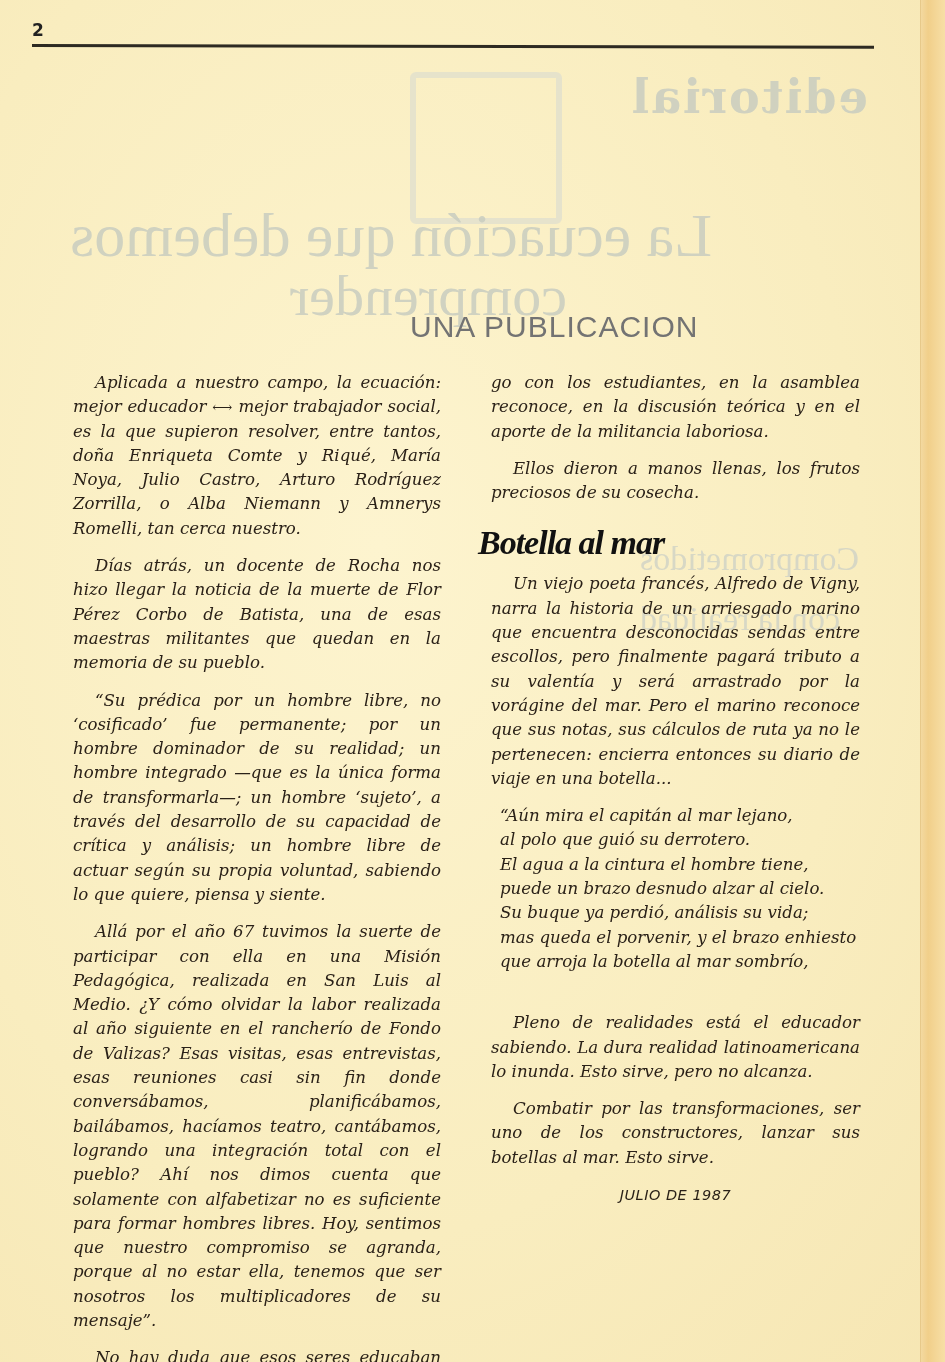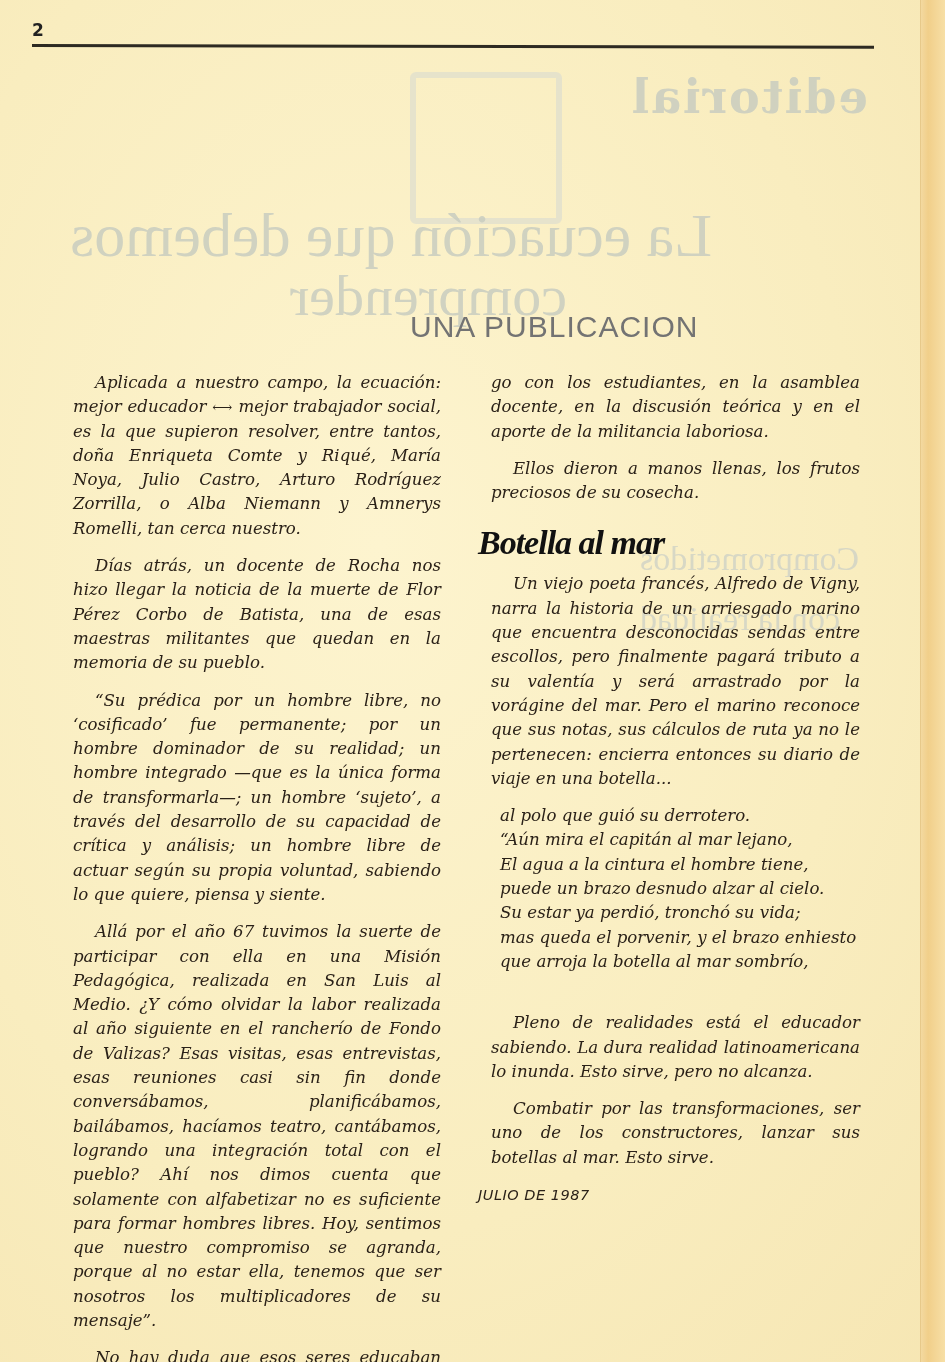--- a/index.html
+++ b/index.html
@@ -48,21 +48,21 @@
   .arrow { font-style: normal; font-size: 14px; padding: 0 6px; }
   .section-heading {
     font-family: "Liberation Serif", serif; font-style: italic; font-weight: bold;
     font-size: 34px; letter-spacing: -1px; color: #111;
     margin: 22px 0 12px 0; line-height: 32px;
   }
   .poem { margin: 0 0 0 22px; }
   .poem div { line-height: 24.3px; }
   .gap { height: 24px; }
   .signature {
-    text-align: left; margin-top: 12px;
+    text-align: center; margin-top: 12px;
     font-family: "DejaVu Sans", sans-serif; font-size: 14.5px;
     letter-spacing: 0.5px;
   }
 </style>
 </head>
 <body>
 
 <div class="page-edge"></div>
 
 <div class="bleed-emblem"></div>
@@ -80,30 +80,30 @@
   <p>
     <span>Aplicada a nuestro campo, la ecuación: mejor educador</span><span class="arrow">⟷</span><span>mejor trabajador social, es la que supieron resolver, entre tantos, doña Enriqueta Comte y Riqué, María Noya, Julio Castro, Arturo Rodríguez Zorrilla, o Alba Niemann y Amnerys Romelli, tan cerca nuestro.</span>
   </p>
   <p>Días atrás, un docente de Rocha nos hizo llegar la noticia de la muerte de Flor Pérez Corbo de Batista, una de esas maestras militantes que quedan en la memoria de su pueblo.</p>
   <p>“Su prédica por un hombre libre, no ‘cosificado’ fue permanente; por un hombre dominador de su realidad; un hombre integrado —que es la única forma de transformarla—; un hombre ‘sujeto’, a través del desarrollo de su capacidad de crítica y análisis; un hombre libre de actuar según su propia voluntad, sabiendo lo que quiere, piensa y siente.</p>
   <p>Allá por el año 67 tuvimos la suerte de participar con ella en una Misión Pedagógica, realizada en San Luis al Medio. ¿Y cómo olvidar la labor realizada al año siguiente en el rancherío de Fondo de Valizas? Esas visitas, esas entrevistas, esas reuniones casi sin fin donde conversábamos, planificábamos, bailábamos, hacíamos teatro, cantábamos, logrando una integración total con el pueblo? Ahí nos dimos cuenta que solamente con alfabetizar no es suficiente para formar hombres libres. Hoy, sentimos que nuestro compromiso se agranda, porque al no estar ella, tenemos que ser nosotros los multiplicadores de su mensaje”.</p>
   <p>No hay duda que esos seres educaban en las aulas, en el laboratorio, en el diálo-</p>
 </div>
 
 <div class="col col-right">
-  <p class="noindent">go con los estudiantes, en la asamblea docente, en la discusión teórica y en el aporte de la militancia laboriosa.</p>
+  <p class="noindent">go con los estudiantes, en la asamblea reconoce, en la discusión teórica y en el aporte de la militancia laboriosa.</p>
   <p>Ellos dieron a manos llenas, los frutos preciosos de su cosecha.</p>
   <div class="section-heading">Botella al mar</div>
   <p>Un viejo poeta francés, Alfredo de Vigny, narra la historia de un arriesgado marino que encuentra desconocidas sendas entre escollos, pero finalmente pagará tributo a su valentía y será arrastrado por la vorágine del mar. Pero el marino reconoce que sus notas, sus cálculos de ruta ya no le pertenecen: encierra entonces su diario de viaje en una botella...</p>
   <div class="poem">
+    <div>“Aún mira el capitán al mar lejano,</div>
     <div>al polo que guió su derrotero.</div>
-    <div>“Aún mira el capitán al mar lejano,</div>
     <div>El agua a la cintura el hombre tiene,</div>
     <div>puede un brazo desnudo alzar al cielo.</div>
-    <div>Su estar ya perdió, tronchó su vida;</div>
+    <div>Su buque ya perdió, análisis su vida;</div>
     <div>mas queda el porvenir, y el brazo enhiesto</div>
     <div>que arroja la botella al mar sombrío,</div>
   </div>
   <div class="gap"></div>
   <p>Pleno de realidades está el educador sabiendo. La dura realidad latinoamericana lo inunda. Esto sirve, pero no alcanza.</p>
   <p>Combatir por las transformaciones, ser uno de los constructores, lanzar sus botellas al mar. Esto sirve.</p>
   <div class="signature">JULIO DE 1987</div>
 </div>
 
 </body></html>

